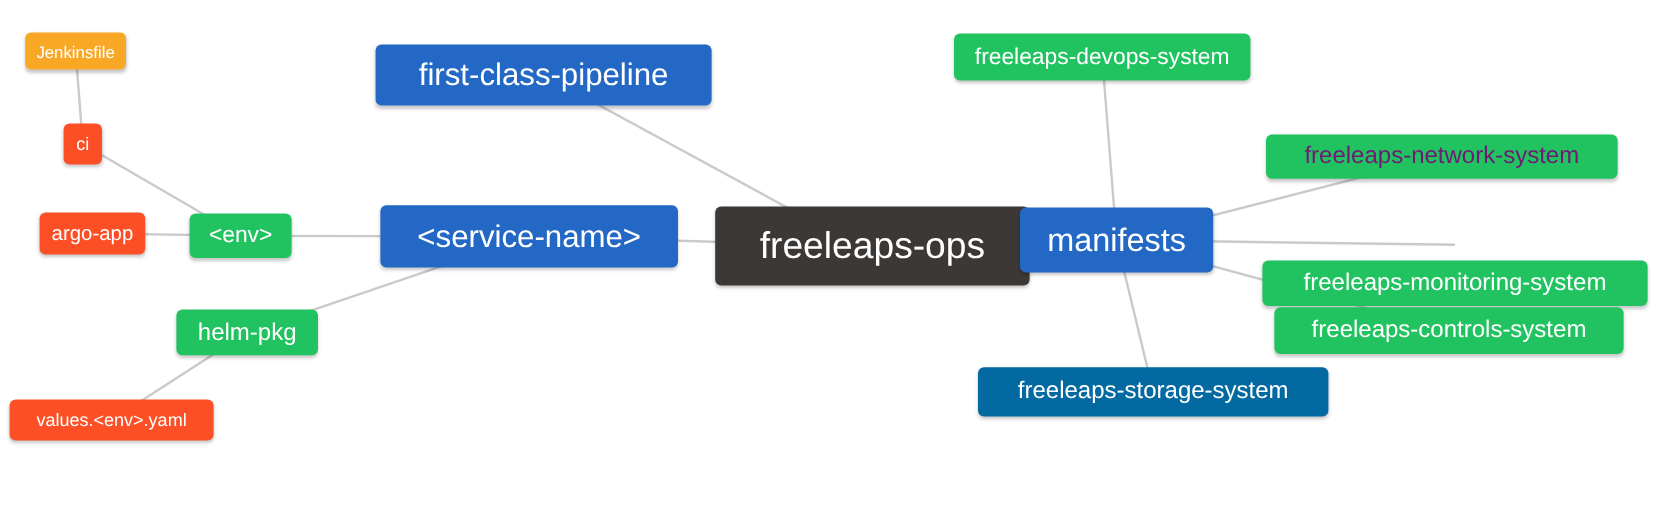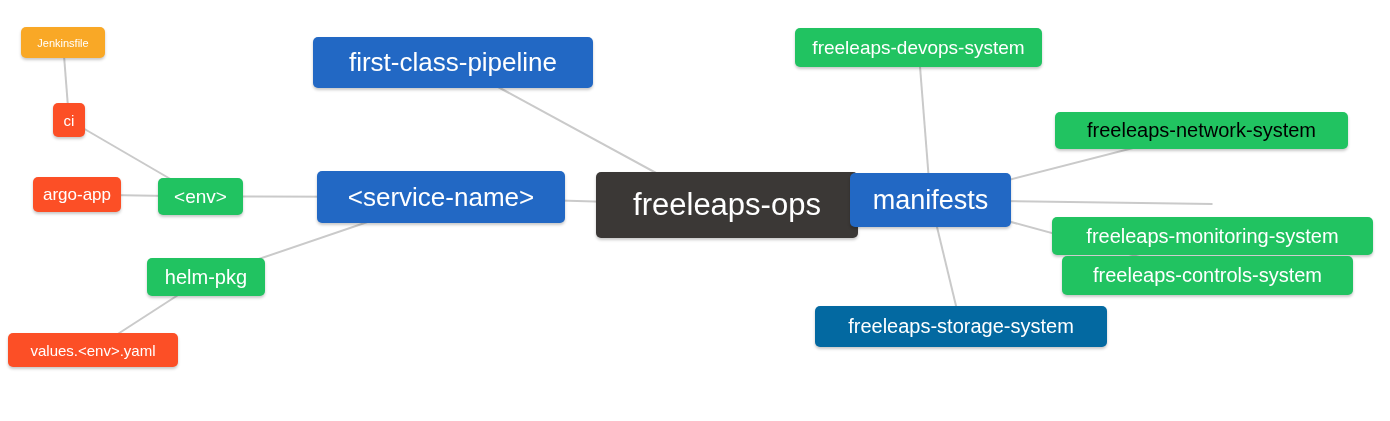--- a/index.html
+++ b/index.html
@@ -15,21 +15,21 @@
     position:absolute;z-index:2;
     display:flex;align-items:center;justify-content:center;
     color:#ffffff;white-space:nowrap;
     border-radius:5px;
     box-shadow:0 2px 3px rgba(0,0,0,.22);
     cursor:pointer;
     box-sizing:border-box;
     font-weight:400;
   }
   
-  #n-jenkinsfile       {left:21px;  top:27px;  width:84px;  height:31px; font-size:11px;}
+  #n-jenkinsfile       {left:21px;  top:27px;  width:84px;  height:31px; font-size:14px;}
   #n-ci                {left:53px;  top:103px; width:32px;  height:34px; font-size:15px;}
   #n-argo-app          {left:33px;  top:177px; width:88px;  height:35px; font-size:17px;}
   #n-env               {left:158px; top:178px; width:85px;  height:37px; font-size:19px;text-align:right;}
   #n-helm-pkg          {left:147px; top:258px; width:118px; height:38px; font-size:20px;}
   #n-values-env-yaml   {left:8px;   top:333px; width:170px; height:34px; font-size:15px;}
   #n-service-name      {left:317px; top:171px; width:248px; height:52px; font-size:26px;}
   #n-first-class-pipeline{left:313px;top:37px; width:280px; height:51px; font-size:26px;}
   #n-freeleaps-ops     {left:596px; top:172px; width:262px; height:66px; font-size:31px;}
   #n-manifests         {left:850px; top:173px; width:161px; height:54px; font-size:27px;}
   #n-devops-system     {left:795px; top:28px;  width:247px; height:39px; font-size:19px;}
@@ -63,17 +63,17 @@
   <div class="node" id="n-ci" style="background: rgb(252, 79, 38); color: rgb(255, 255, 255);">ci</div>
   <div class="node" id="n-argo-app" style="background: rgb(252, 79, 38); color: rgb(255, 255, 255);">argo-app</div>
   <div class="node" id="n-env" style="background: rgb(33, 195, 97); color: rgb(255, 255, 255);">&lt;env&gt;</div>
   <div class="node" id="n-helm-pkg" style="background: rgb(33, 195, 97); color: rgb(255, 255, 255);">helm-pkg</div>
   <div class="node" id="n-values-env-yaml" style="background: rgb(252, 79, 38); color: rgb(255, 255, 255);">values.&lt;env&gt;.yaml</div>
   <div class="node" id="n-service-name" style="background: rgb(34, 104, 196); color: rgb(255, 255, 255);">&lt;service-name&gt;</div>
   <div class="node" id="n-first-class-pipeline" style="background: rgb(34, 104, 196); color: rgb(255, 255, 255);">first-class-pipeline</div>
   <div class="node" id="n-freeleaps-ops" style="background: rgb(59, 56, 54); color: rgb(255, 255, 255);">freeleaps-ops</div>
   <div class="node" id="n-manifests" style="background: rgb(34, 104, 196); color: rgb(255, 255, 255);">manifests</div>
   <div class="node" id="n-devops-system" style="background: rgb(33, 195, 97); color: rgb(255, 255, 255);">freeleaps-devops-system</div>
-  <div class="node" id="n-network-system" style="background: rgb(33, 195, 97); color: #000000;">freeleaps-network-system</div>
+  <div class="node" id="n-network-system" style="background: rgb(33, 195, 97); color: #701a75;">freeleaps-network-system</div>
   <div class="node" id="n-monitoring-system" style="background: rgb(33, 195, 97); color: rgb(255, 255, 255); margin-top: 32px;">freeleaps-monitoring-system</div>
   <div class="node" id="n-controls-system" style="background: rgb(33, 195, 97); color: rgb(255, 255, 255);">freeleaps-controls-system</div>
   <div class="node" id="n-storage-system" style="background: #0369a1; color: rgb(255, 255, 255);">freeleaps-storage-system</div>
 </div>
 
 </body></html>

